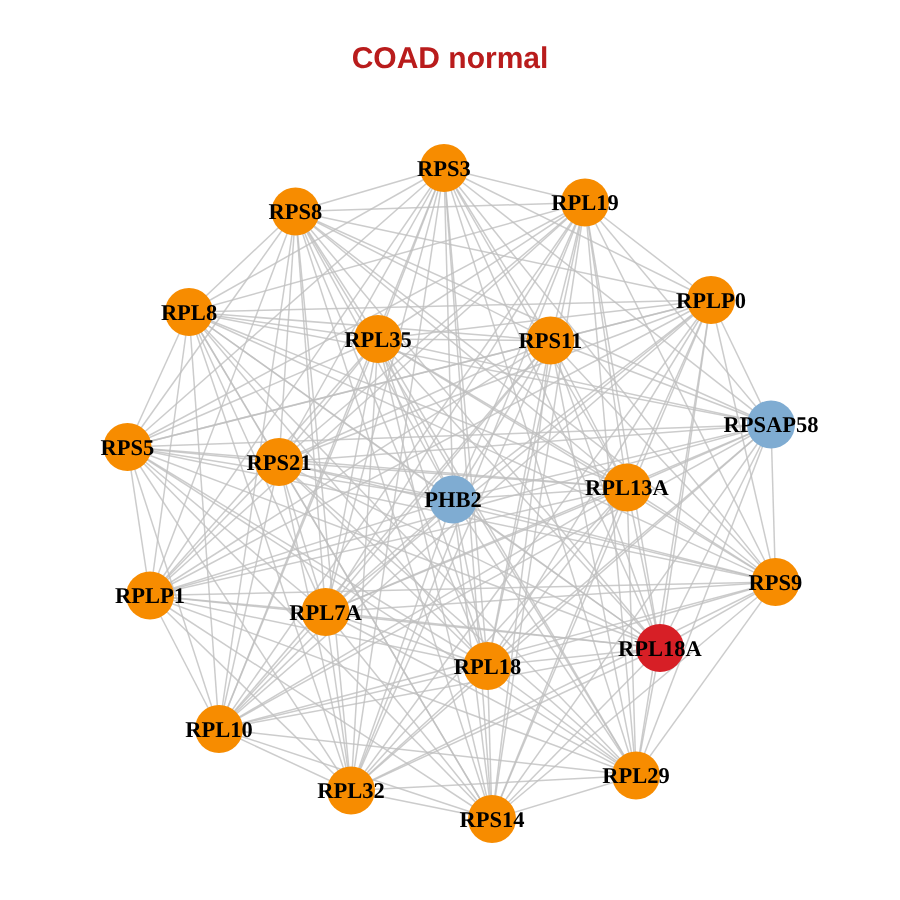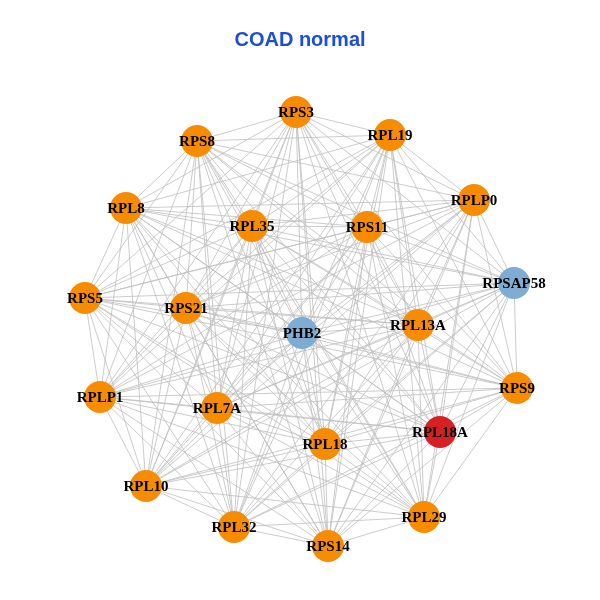--- a/index.html
+++ b/index.html
@@ -35,21 +35,21 @@
     font-family: "Liberation Serif", "DejaVu Serif", serif;
     font-weight: 700;
     font-size: 15px;
     fill: #000000;
   }
 </style>
 </head>
 <body>
 
 <div class="canvas">
-  <div class="plot-title" style="color: #1d4ed8;">COAD normal</div>
+  <div class="plot-title" style="color: #b91c1c;">COAD normal</div>
   <svg class="graph" width="600" height="600" viewBox="0 0 600 600" id="graph-svg">
       <g>
         <line x1="296" y1="112" x2="390" y2="135" stroke="#BFBFBF" stroke-width="1" stroke-opacity="0.8"></line>
         <line x1="296" y1="112" x2="197" y2="141" stroke="#BFBFBF" stroke-width="1" stroke-opacity="0.8"></line>
         <line x1="296" y1="112" x2="474" y2="200" stroke="#BFBFBF" stroke-width="1" stroke-opacity="0.8"></line>
         <line x1="296" y1="112" x2="126" y2="208" stroke="#BFBFBF" stroke-width="1" stroke-opacity="0.8"></line>
         <line x1="296" y1="112" x2="252" y2="226" stroke="#BFBFBF" stroke-width="1" stroke-opacity="0.8"></line>
         <line x1="296" y1="112" x2="367" y2="227" stroke="#BFBFBF" stroke-width="1" stroke-opacity="0.8"></line>
         <line x1="296" y1="112" x2="514" y2="283" stroke="#BFBFBF" stroke-width="1" stroke-opacity="0.8"></line>
         <line x1="296" y1="112" x2="85" y2="298" stroke="#BFBFBF" stroke-width="1" stroke-opacity="0.8"></line>

